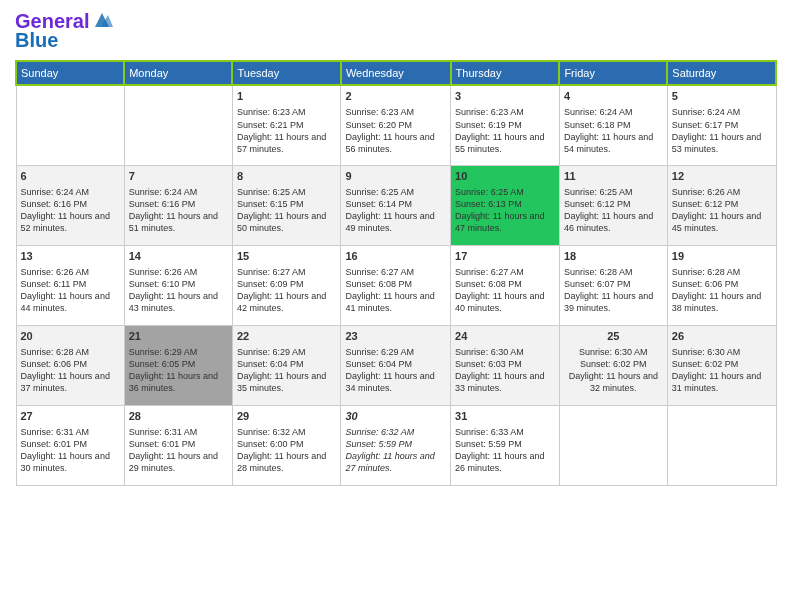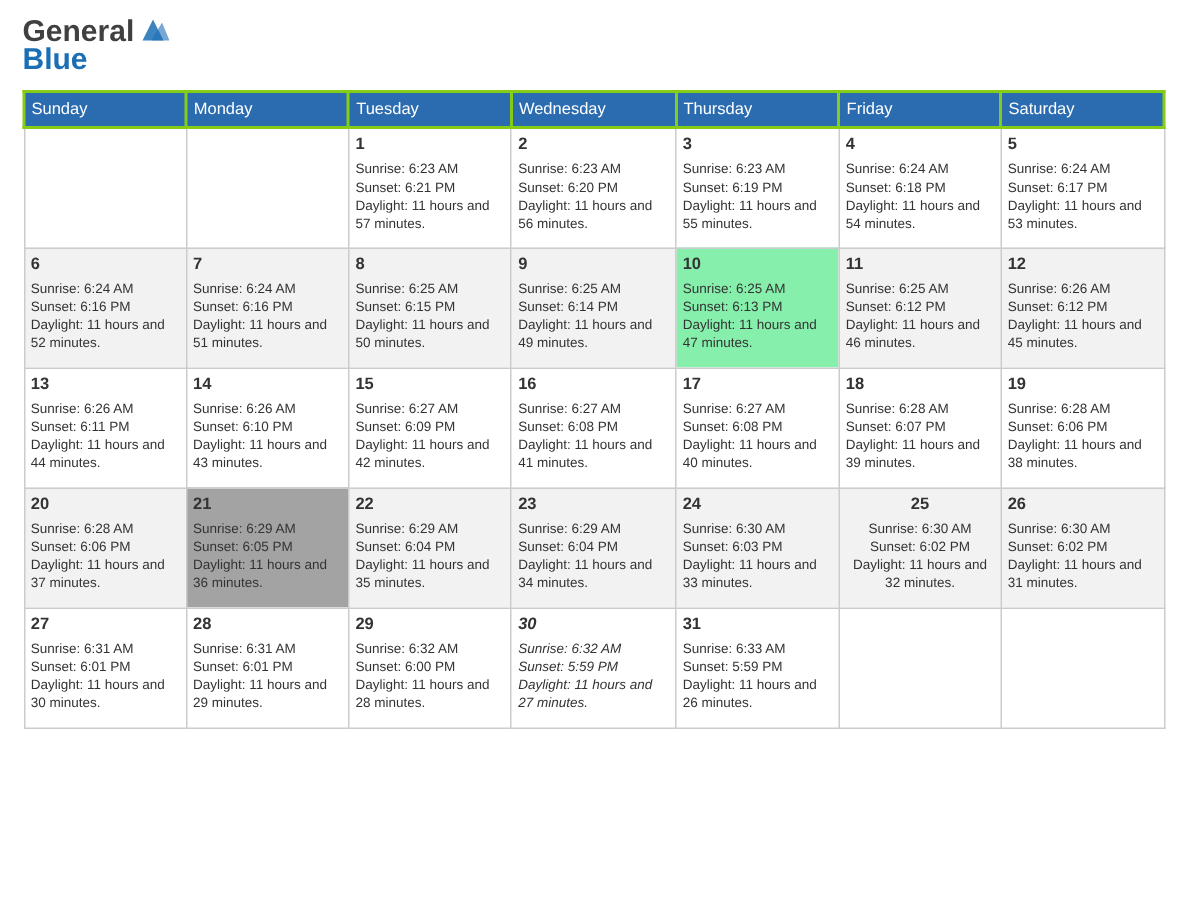--- a/index.html
+++ b/index.html
@@ -18,21 +18,21 @@
     .header {
       display: flex;
       justify-content: space-between;
       align-items: flex-start;
       margin-bottom: 8px;
     }
     .logo {
       display: flex;
       align-items: center;
     }
-    .logo-general { color: #404040; }
+    .logo-general { color: #6d28d9; }
     .logo-blue { color: #1a6eb5; }
     .title-block {
       text-align: right;
     }
     .month-title {
       font-size: 36px;
       font-weight: bold;
       color: #333;
       line-height: 1.1;
     }
@@ -170,21 +170,21 @@
             <div class="day-info" style="white-space: pre-line;">Sunrise: 6:25 AM
 Sunset: 6:15 PM
 Daylight: 11 hours and 50 minutes.</div>
           </td>
           <td style="background-color: rgb(242, 242, 242);">
             <div class="day-number">9</div>
             <div class="day-info" style="white-space: pre-line;">Sunrise: 6:25 AM
 Sunset: 6:14 PM
 Daylight: 11 hours and 49 minutes.</div>
           </td>
-          <td style="background-color: #86efac;">
+          <td style="background-color: #22c55e;">
             <div class="day-number">10</div>
             <div class="day-info" style="white-space: pre-line;">Sunrise: 6:25 AM
 Sunset: 6:13 PM
 Daylight: 11 hours and 47 minutes.</div>
           </td>
           <td style="background-color: rgb(242, 242, 242);">
             <div class="day-number">11</div>
             <div class="day-info" style="white-space: pre-line;">Sunrise: 6:25 AM
 Sunset: 6:12 PM
 Daylight: 11 hours and 46 minutes.</div>

